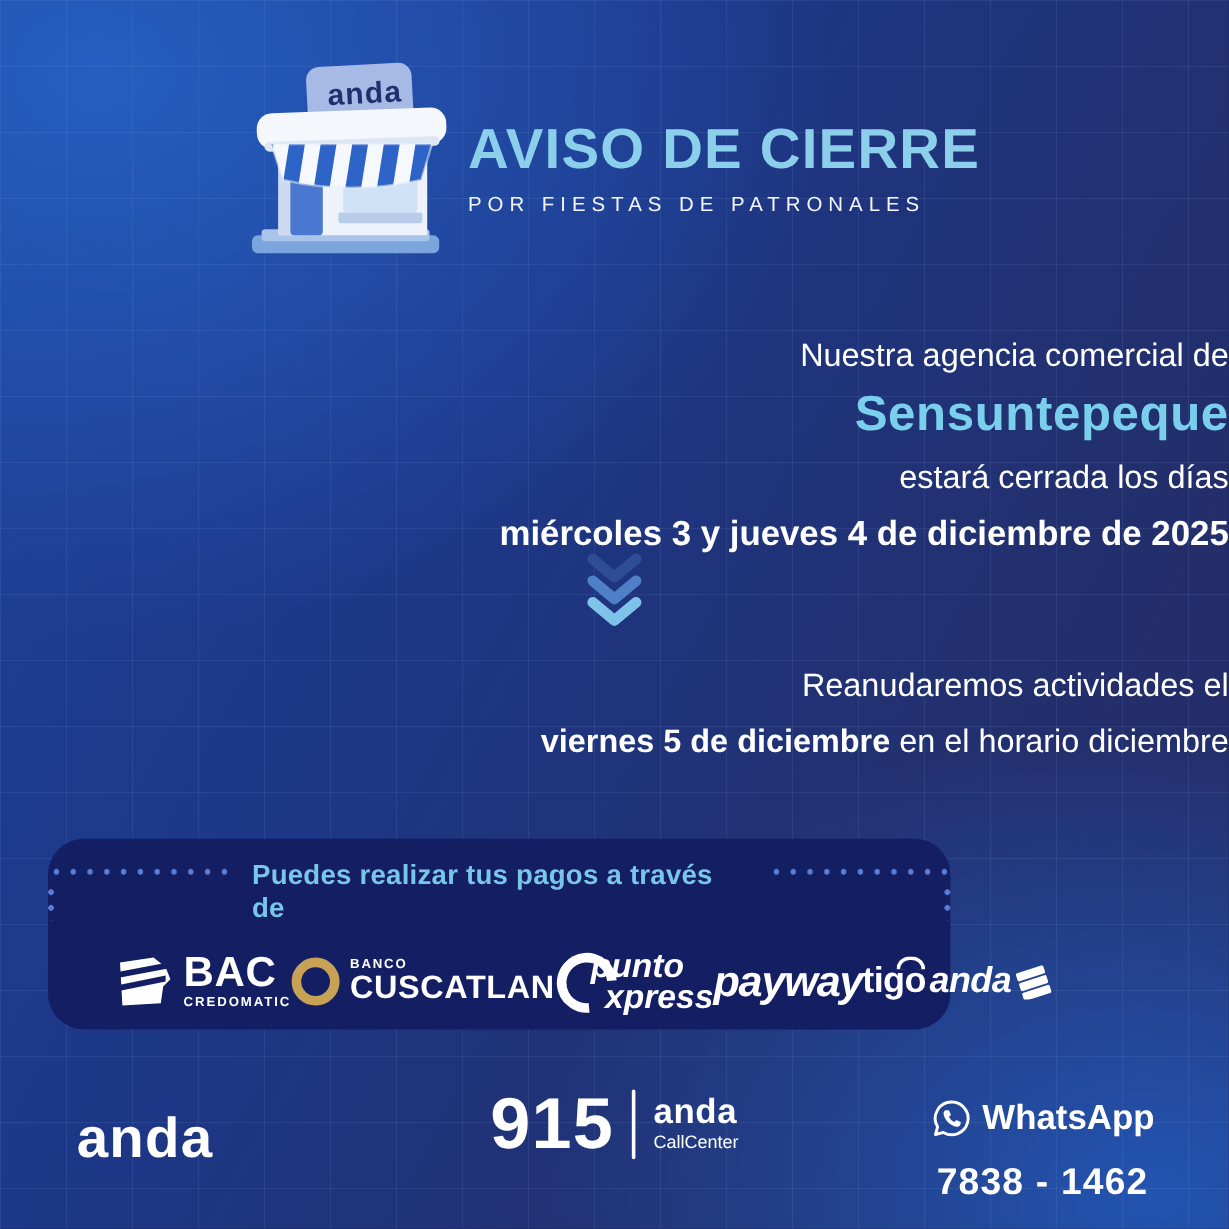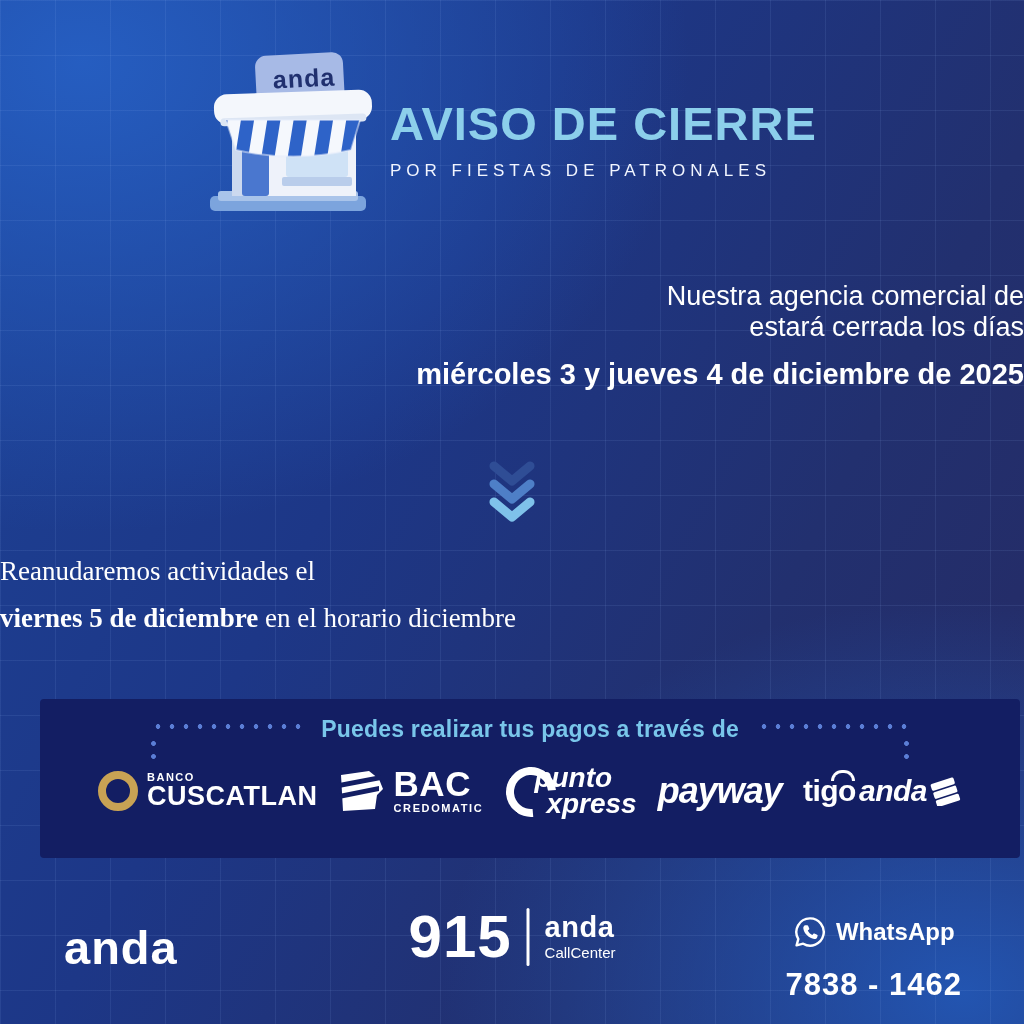--- a/index.html
+++ b/index.html
@@ -30,29 +30,29 @@
   .announce{ position:absolute; left:0; right:0; top:281px; text-align:right; }
   .an-line{ font-size:27px; color:#fff; }
   .an-agency{ font-size:41px; font-weight:bold; color:#7AD0EC; margin:9px 0 15px; letter-spacing:0.5px; }
   .an-closed{ font-size:27px; color:#fff; }
   .an-dates{ font-size:29px; font-weight:bold; color:#fff; margin-top:15px; }
 
   .chevrons{ position:absolute; left:0; right:0; top:461px; display:flex; flex-direction:column; align-items:center; }
   .chevrons svg{ display:block; margin-top:-9px; }
   .chevrons svg:first-child{ margin-top:0; }
 
-  .resume{ position:absolute; left:0; right:0; top:556px; text-align:left;font-family:Liberation Serif, serif; }
+  .resume{ position:absolute; left:0; right:0; top:556px; text-align:right; }
   .resume .r1{ font-size:27px; }
   .resume .r2{ font-size:27px; margin-top:16px; }
   .resume .r2 b{ font-weight:bold; }
 
   
   .panel{
-    position:absolute; left:40px; top:699px; width:980px; height:159px;
-    background:#131E63; border-radius:4px;
+    position:absolute; left:40px; top:699px; width:752px; height:159px;
+    background:#131E63; border-radius:30px;
   }
   .pay-header{ display:flex; align-items:flex-start; justify-content:center; gap:18px; margin-top:25px; }
   .pay-title{ font-size:23px; font-weight:bold; color:#79C6EA; letter-spacing:0.2px; margin-top:-8px; }
   .dgroup{ position:relative; height:5px; margin-top:0; }
   .dots-h{ width:152px; height:5px; background-image:radial-gradient(circle, #5b7ed6 2.1px, transparent 2.6px); background-size:14px 5px; background-repeat:repeat-x; }
   .dots-v{ position:absolute; top:13px; width:5px; height:30px; background-image:radial-gradient(circle, #5b7ed6 2.1px, transparent 2.6px); background-size:5px 13px; background-repeat:repeat-y; }
   .dgroup.left .dots-v{ left:0; }
   .dgroup.right .dots-v{ right:0; }
 
   .logos{ display:flex; align-items:center; justify-content:space-between; padding:0 58px; margin-top:22px; }
@@ -78,21 +78,21 @@
 
   
   .f-anda{ position:absolute; left:64px; top:920px; font-size:47px; font-weight:bold; letter-spacing:1px; }
   .callcenter{ position:absolute; left:50%; transform:translateX(-50%); top:907px; display:flex; align-items:center; gap:15px; }
   .cc-num{ font-size:60px; font-weight:bold; letter-spacing:1px; line-height:1; }
   .cc-div{ width:3px; height:58px; background:#fff; border-radius:2px; }
   .cc-col .cc-brand{ font-size:29px; font-weight:bold; line-height:1; letter-spacing:0.5px; }
   .cc-col .cc-label{ font-size:15px; font-weight:400; margin-top:2px; }
   .whatsapp{ position:absolute; right:62px; top:915px; text-align:center; }
   .wa-row{ display:flex; align-items:center; gap:9px; justify-content:center; }
-  .wa-label{ font-size:24px; font-weight:bold; }
+  .wa-label{ font-size:29px; font-weight:bold; }
   .wa-num{ font-size:31px; font-weight:bold; margin-top:18px; letter-spacing:1px; }
 </style>
 </head>
 <body>
 
 <div class="canvas">
 
   <div class="store">
     <svg width="188" height="172" viewBox="0 0 188 172">
       <defs>
@@ -126,20 +126,21 @@
     <div class="store-sign-text">anda</div>
   </div>
 
   <div class="title-wrap">
     <div class="title">AVISO DE CIERRE</div>
     <div class="subtitle">POR FIESTAS DE PATRONALES</div>
   </div>
 
   <div class="announce">
     <div class="an-line">Nuestra agencia comercial de</div>
+    <div class="an-agency">Sensuntepeque</div>
     <div class="an-closed">estará cerrada los días</div>
     <div class="an-dates">miércoles 3 y jueves 4 de diciembre de 2025</div>
   </div>
 
   <div class="chevrons">
     <svg width="50" height="27" viewBox="0 0 50 27">
       <path d="M7 5 L25 20 L43 5" fill="none" stroke="#2f4d95" stroke-width="9" stroke-linecap="round" stroke-linejoin="round"></path>
     </svg>
     <svg width="50" height="27" viewBox="0 0 50 27">
       <path d="M7 5 L25 20 L43 5" fill="none" stroke="#4e7fc7" stroke-width="9" stroke-linecap="round" stroke-linejoin="round"></path>
@@ -161,41 +162,41 @@
         <div class="dots-v"></div>
       </div>
       <div class="pay-title">Puedes realizar tus pagos a través de</div>
       <div class="dgroup right">
         <div class="dots-h"></div>
         <div class="dots-v"></div>
       </div>
     </div>
 
     <div class="logos">
-
-      <div class="logo">
-        <div class="cus-ring"></div>
-        <div class="cus-text">
-          <div class="l1">BANCO</div>
-          <div class="l2">CUSCATLAN</div>
-        </div>
-      </div>
 
       <div class="logo">
         <svg width="46" height="44" viewBox="0 0 46 44">
           <path d="M2 6 L30 2 L40 10 L44 20 L38 26 L36 40 L4 42 Z" fill="#ffffff"></path>
           <path d="M0 14 L42 6 L42 11 L0 19 Z" fill="#131E63"></path>
           <path d="M0 25 L40 17 L40 22 L0 30 Z" fill="#131E63"></path>
         </svg>
         <div class="bac-text">
           <div class="l1">BAC</div>
           <div class="l2">CREDOMATIC</div>
         </div>
       </div>
 
+      <div class="logo">
+        <div class="cus-ring"></div>
+        <div class="cus-text">
+          <div class="l1">BANCO</div>
+          <div class="l2">CUSCATLAN</div>
+        </div>
+      </div>
+
       <div class="logo punto">
         <div>
           <div class="l1">punto</div>
           <div class="l2">xpress</div>
         </div>
       </div>
 
       <div class="logo payway">payway</div>
 
       <div class="logo tigo-money">

